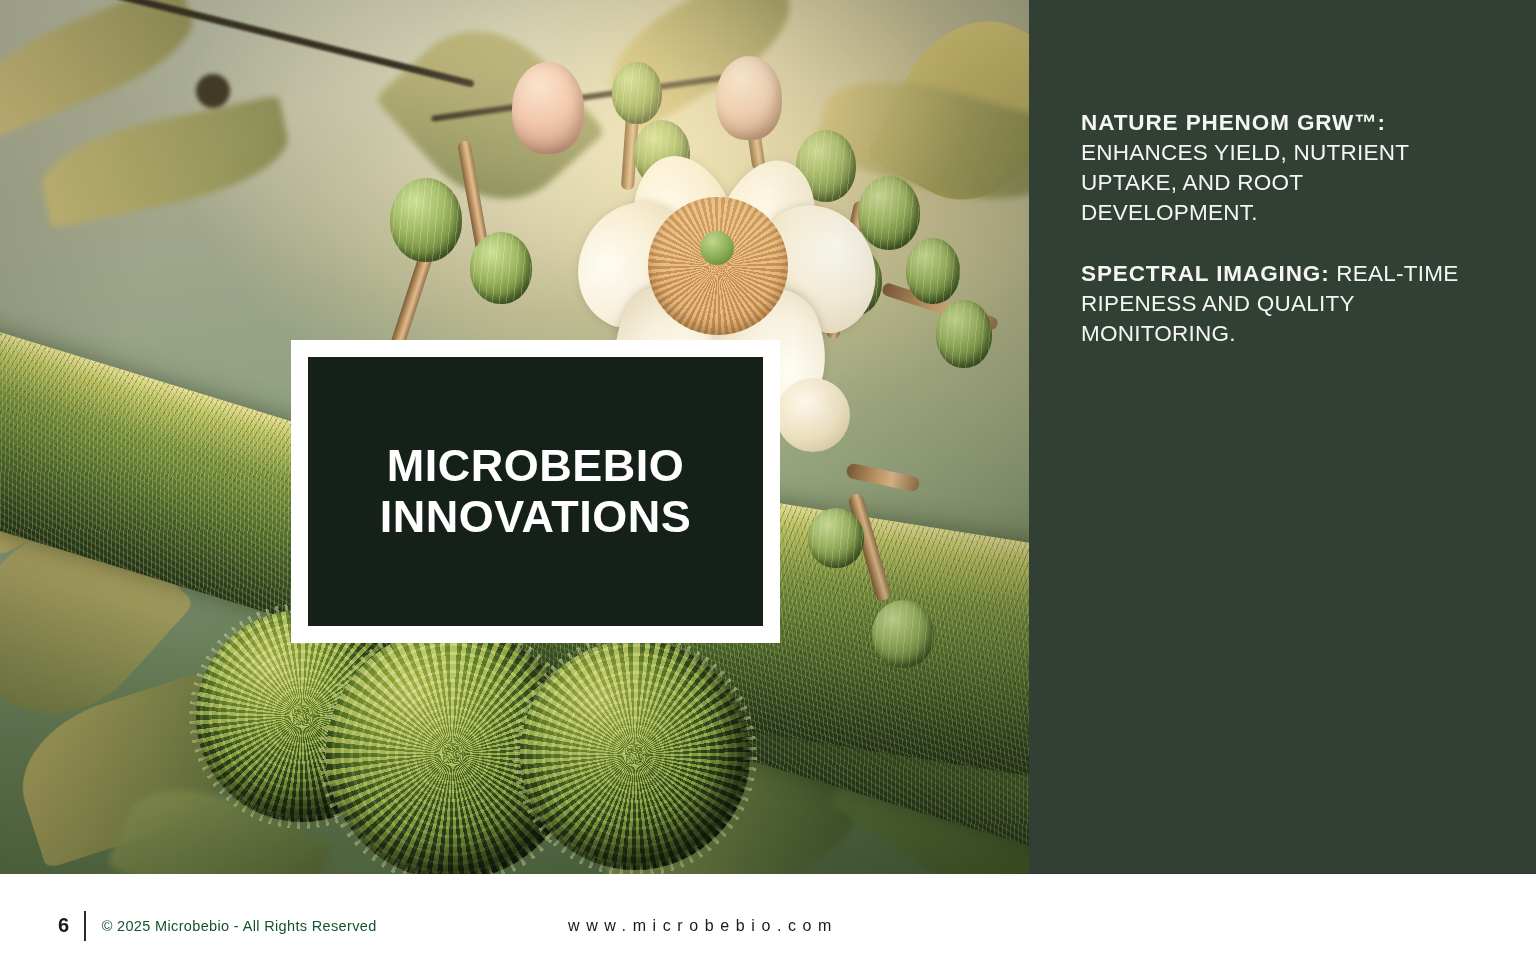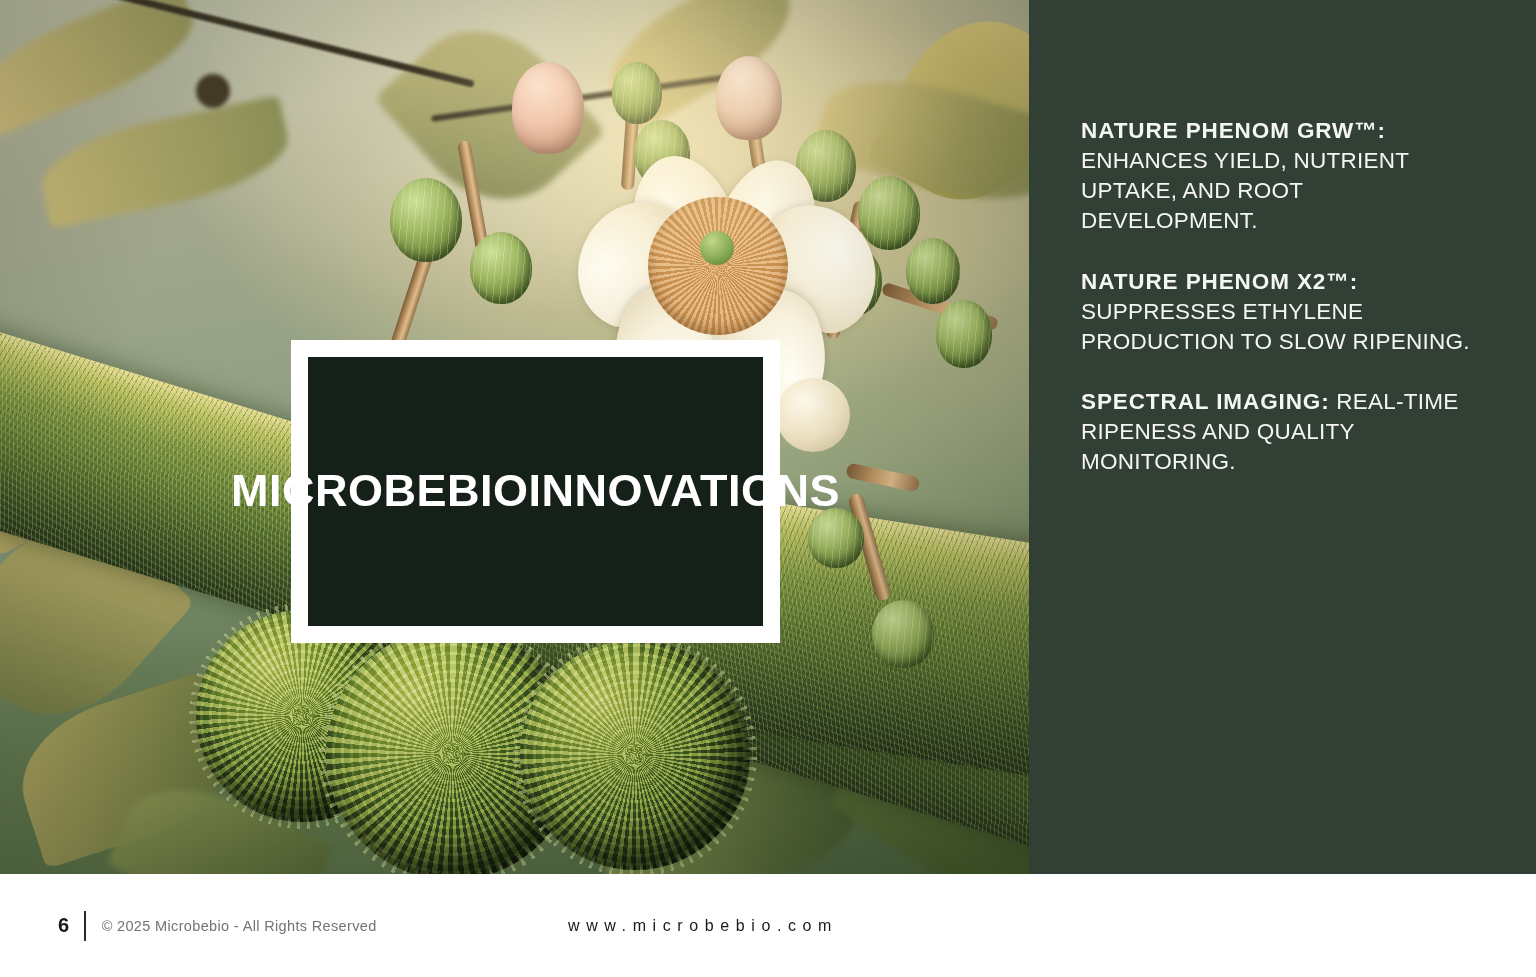--- a/index.html
+++ b/index.html
@@ -173,21 +173,21 @@
     height: 303px;
     background: #ffffff;
     padding: 17px;
     box-sizing: border-box;
   }
   .title-inner {
     width: 100%;
     height: 100%;
     background: #152019;
     display: flex;
-    flex-direction: row;
+    flex-direction: column;
     align-items: center;
     justify-content: center;
   }
   .title-line {
     color: #ffffff;
     font-family: "Liberation Sans", sans-serif;
     font-weight: bold;
     font-size: 45px;
     line-height: 1.12;
     letter-spacing: 0.5px;
@@ -205,21 +205,20 @@
     background: #323f34;
     box-sizing: border-box;
     padding: 108px 55px 40px 52px;
   }
   .feature {
     margin-bottom: 31px;
     color: #f4f6f2;
     font-size: 22.5px;
     line-height: 1.33;
     letter-spacing: 0.3px;
-    margin-top: 8px;
   }
   .feature:last-child { margin-bottom: 0; }
   .feature .label {
     font-weight: bold;
     letter-spacing: 0.9px;
   }
   .feature .desc {
     font-weight: normal;
     letter-spacing: 0.25px;
   }
@@ -248,21 +247,21 @@
     letter-spacing: 0.5px;
   }
   .footer-divider {
     width: 2px;
     height: 30px;
     background: #2b2b2b;
     margin: 0 16px 0 14px;
   }
   .copyright {
     font-size: 14.5px;
-    color: #737373;
+    color: #14532d;
     letter-spacing: 0.35px;
     white-space: nowrap;
   }
   .website {
     position: absolute;
     left: 568px;
     top: 50%;
     transform: translateY(-50%);
     font-size: 16px;
     color: #1a1a1a;
@@ -386,24 +385,20 @@
       </div>
     </div>
 
     <div class="sidebar">
 
       <div class="feature">
         <span class="label">NATURE PHENOM GRW™:</span>
         <span class="desc">ENHANCES YIELD, NUTRIENT UPTAKE, AND ROOT DEVELOPMENT.</span>
       </div>
 
-      <div class="feature">
-        <span class="label">NATURE PHENOM X2™:</span>
-        <span class="desc">SUPPRESSES ETHYLENE PRODUCTION TO SLOW RIPENING.</span>
-      </div>
 
 
       <div class="feature">
         <span class="label">SPECTRAL IMAGING:</span>
         <span class="desc">REAL-TIME RIPENESS AND QUALITY MONITORING.</span>
       </div>
 
 
     </div>
   </div>

